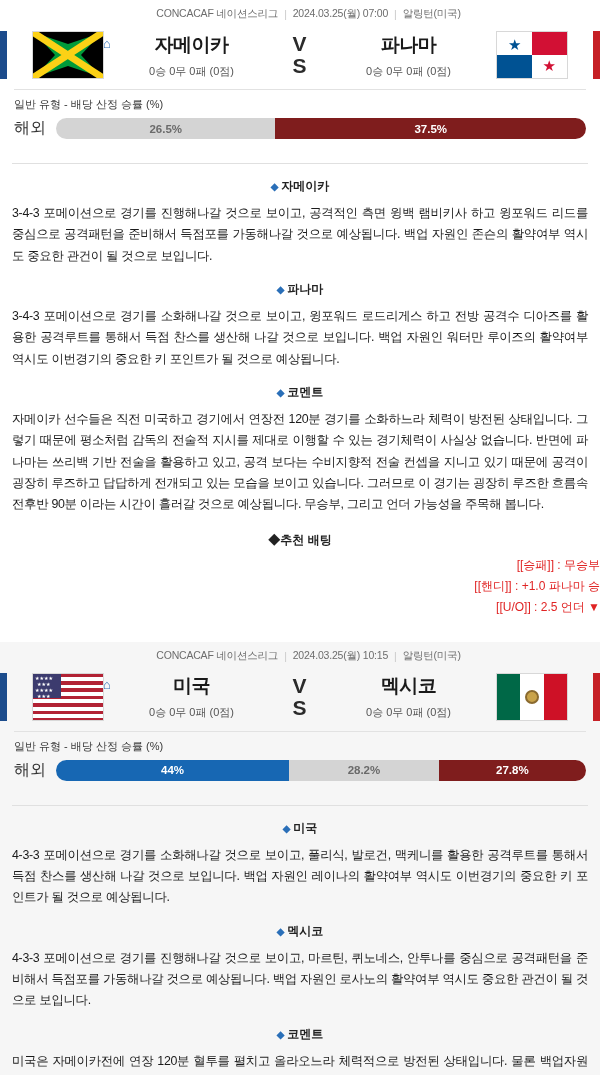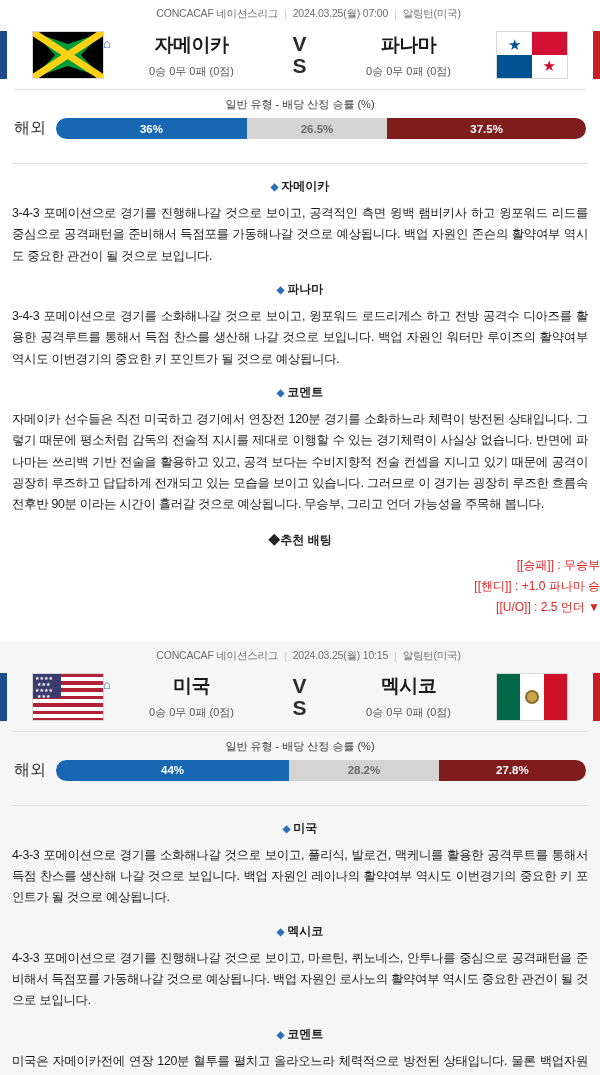--- a/index.html
+++ b/index.html
@@ -139,21 +139,20 @@
     position: absolute;
     width: 16px; height: 16px;
     right: 8px; top: 4px;
     color: #2f6fb5;
     font-size: 13px;
     display:flex; align-items:center; justify-content:center;
   }
 
   
   .odds-title {
-    text-align: center;
     font-size: 11px;
     color: #3a3a3a;
     padding: 7px 0 6px 0;
     border-top: 1px solid #e2e2e2;
     margin: 0 14px;
   }
   .odds-row {
     display: flex;
     align-items: center;
     padding: 0 14px 10px 14px;
@@ -271,21 +270,20 @@
         </div>
       </div>
 
       <div class="side-bar-right"></div>
     </div>
 
     <div class="odds-title">일반 유형 - 배당 산정 승률 (%)</div>
     <div class="odds-row">
       <div class="odds-label">해외</div>
       <div class="odds-bar">
-        <div class="seg home" style="flex:36">36%</div>
         <div class="seg draw" style="flex:26.5">26.5%</div>
         <div class="seg away" style="flex:37.5">37.5%</div>
       </div>
     </div>
 
     <div class="hr"></div>
 
     <div class="sect-head">
       <span class="dia">◆</span><span>자메이카</span>
     </div>

